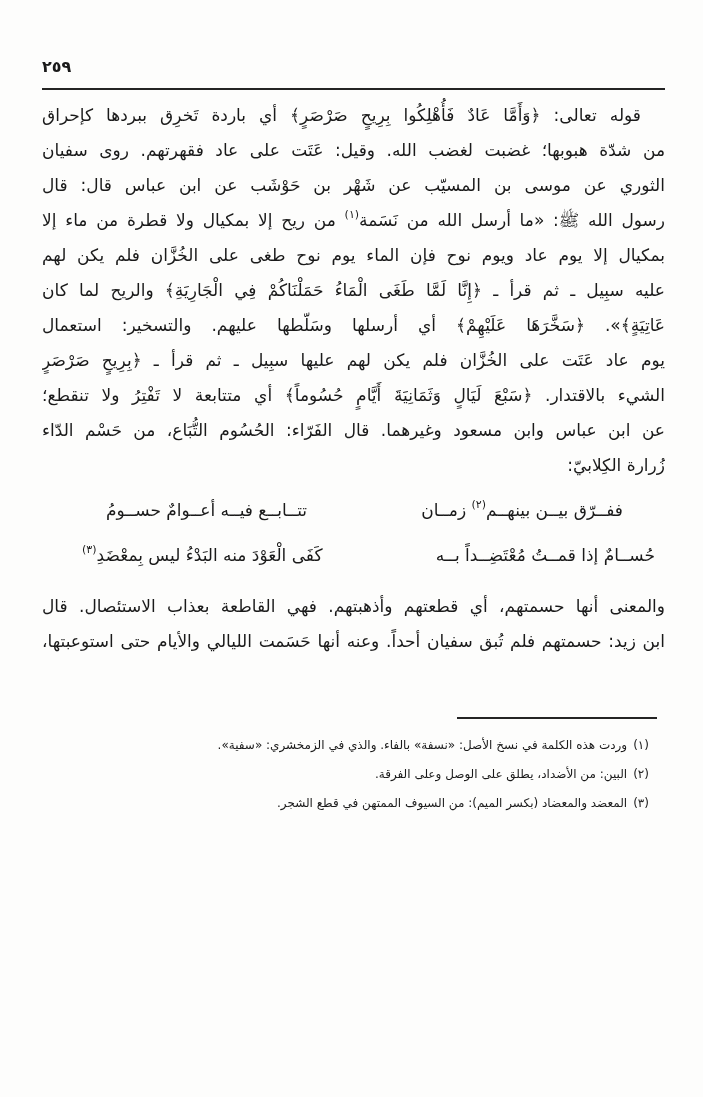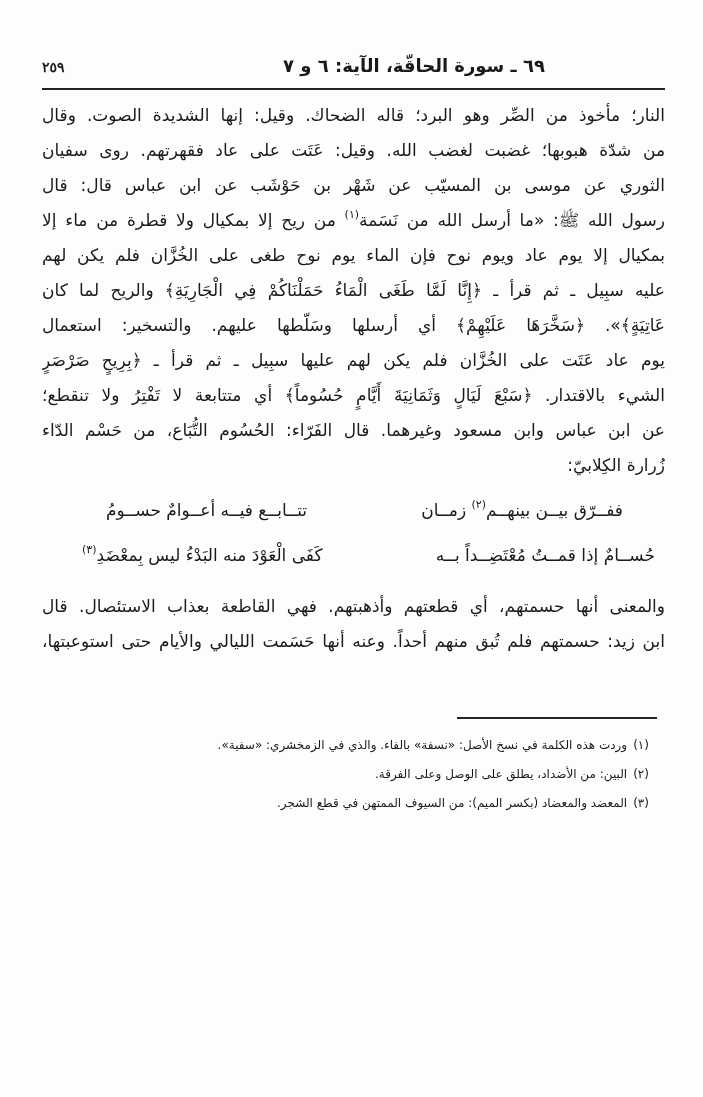--- a/index.html
+++ b/index.html
@@ -24,23 +24,22 @@
     height: 30px;
   }
   .hdr-title {
     font-size: 18px;
     font-weight: bold;
     padding-right: 120px;
     letter-spacing: 0.2px;
   }
   .hdr-num {
     margin-right: auto;       
-    font-size: 14px;
+    font-size: 16px;
     font-weight: bold;
-    font-family: Liberation Serif, serif;
   }
   .rule {
     border: 0;
     border-top: 2px solid #242424;
     margin: 12px 0 0 0;
   }
 
   
   .bodytext { margin-top: 8px; font-size: 17px; }
   .bline {
@@ -84,29 +83,28 @@
   }
   .fn-marker { margin-left: 6px; }
 </style>
 </head>
 <body>
 
 <div class="page">
   <div class="inner">
 
     <div class="hdr">
-      <div class="hdr-title">٦٩ ـ سورة الحاقّة، الآية: ٦ و ٧</div>
       <div class="hdr-num">٢٥٩</div>
     </div>
     <hr class="rule">
 
     <div class="bodytext">
 
       <div>
-        <div class="bline">النار؛ مأخوذ من الصِّر وهو البرد؛ قاله الضحاك. وقيل: إنها الشديدة الصوت. وقال</div>
+        <div class="bline open">قوله تعالى: ﴿وَأَمَّا عَادٌ فَأُهْلِكُوا بِرِيحٍ صَرْصَرٍ﴾ أي باردة تَخرِق ببردها كإحراق</div>
         <div class="bline">من شدّة هبوبها؛ غضبت لغضب الله. وقيل: عَتَت على عاد فقهرتهم. روى سفيان</div>
         <div class="bline">الثوري عن موسى بن المسيّب عن شَهْر بن حَوْشَب عن ابن عباس قال: قال</div>
         <div class="bline">رسول الله ﷺ: «ما أرسل الله من نَسَمة<sup>(١)</sup> من ريح إلا بمكيال ولا قطرة من ماء إلا</div>
         <div class="bline">بمكيال إلا يوم عاد ويوم نوح فإن الماء يوم نوح طغى على الخُزَّان فلم يكن لهم</div>
         <div class="bline">عليه سبِيل ـ ثم قرأ ـ ﴿إِنَّا لَمَّا طَغَى الْمَاءُ حَمَلْنَاكُمْ فِي الْجَارِيَةِ﴾ والريح لما كان</div>
         <div class="bline">عَاتِيَةٍ﴾». ﴿سَخَّرَهَا عَلَيْهِمْ﴾ أي أرسلها وسَلّطها عليهم. والتسخير: استعمال</div>
         <div class="bline">يوم عاد عَتَت على الخُزَّان فلم يكن لهم عليها سبِيل ـ ثم قرأ ـ ﴿بِرِيحٍ صَرْصَرٍ</div>
         <div class="bline">الشيء بالاقتدار. ﴿سَبْعَ لَيَالٍ وَثَمَانِيَةَ أَيَّامٍ حُسُوماً﴾ أي متتابعة لا تَفْتِرُ ولا تنقطع؛</div>
         <div class="bline">عن ابن عباس وابن مسعود وغيرهما. قال الفَرّاء: الحُسُوم التُّبَاع، من حَسْم الدّاء</div>
         <div class="bline end">زُرارة الكِلابيّ:</div>
@@ -118,21 +116,21 @@
       </div>
 
 
       <div class="verse verse2">
         <span>حُســامٌ إذا قمــتُ مُعْتَضِــداً بــه</span>
         <span>كَفَى الْعَوْدَ منه البَدْءُ ليس بِمعْضَدِ<sup>(٣)</sup></span>
       </div>
 
       <div class="p3">
         <div class="bline">والمعنى أنها حسمتهم، أي قطعتهم وأذهبتهم. فهي القاطعة بعذاب الاستئصال. قال</div>
-        <div class="bline">ابن زيد: حسمتهم فلم تُبق منهم أحداً. وعنه أنها حَسَمت الليالي والأيام حتى استوعبتها،</div>
+        <div class="bline">ابن زيد: حسمتهم فلم تُبق سفيان أحداً. وعنه أنها حَسَمت الليالي والأيام حتى استوعبتها،</div>
       </div>
 
     </div>
 
     <hr class="fn-sep">
 
     <div class="footnotes">
       <div class="fn-line">
         <span class="fn-marker">(١)</span><span>وردت هذه الكلمة في نسخ الأصل: «نسفة» بالفاء. والذي في الزمخشري: «سفية».</span>
       </div>

